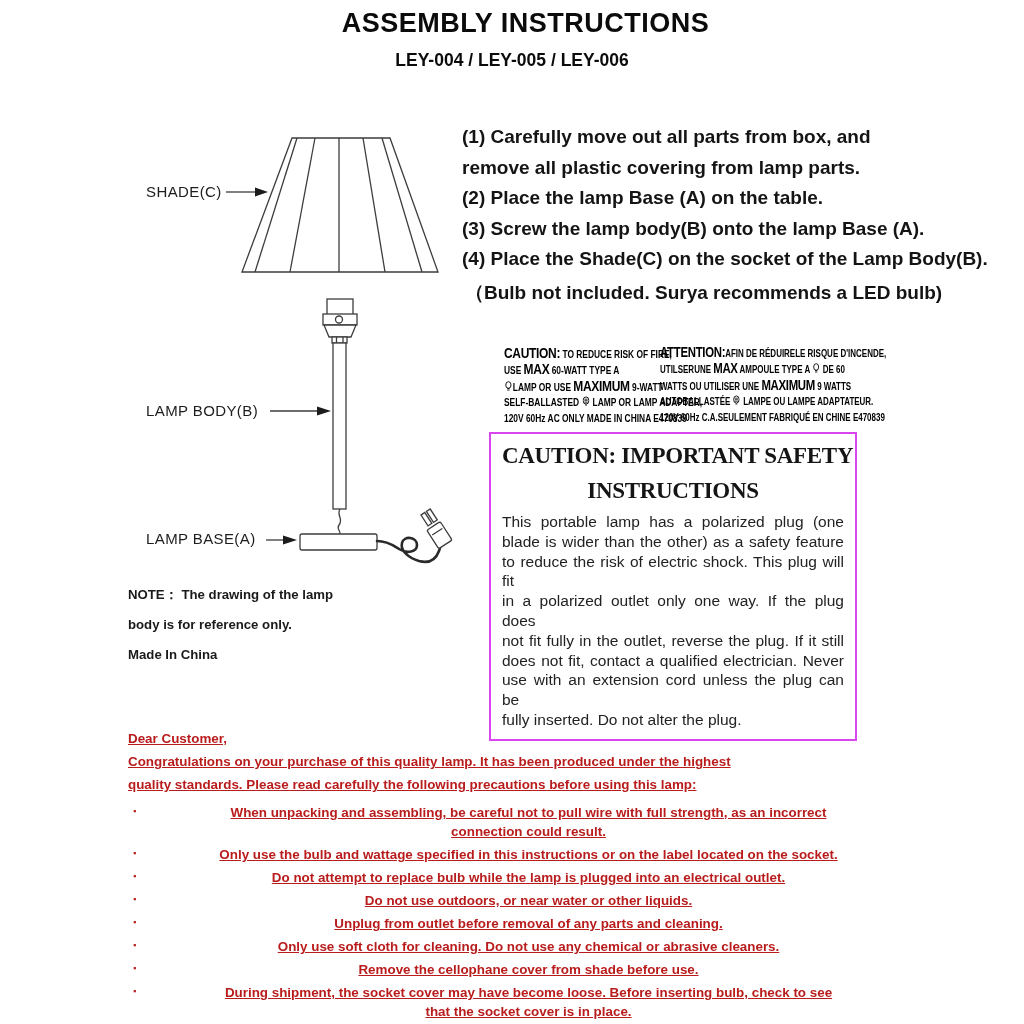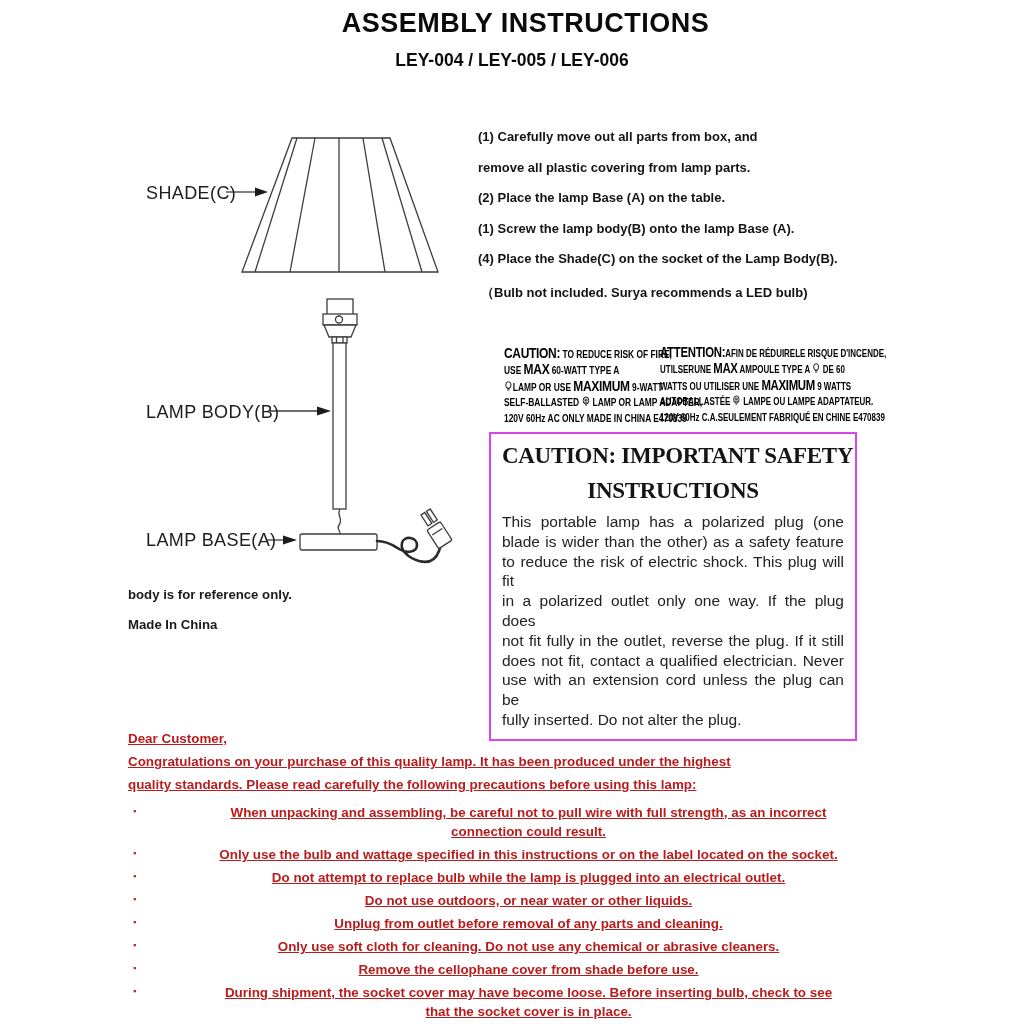--- a/index.html
+++ b/index.html
@@ -5,26 +5,26 @@
   html,body{margin:0;padding:0;background:#fff;}
   body{width:1024px;height:1024px;font-family:"Liberation Sans",sans-serif;color:#111;}
   .page{position:relative;width:1024px;height:1024px;background:#ffffff;overflow:hidden;}
 
   .title{position:absolute;top:8px;left:0;right:0;text-align:center;
          font-size:27px;font-weight:bold;letter-spacing:0.5px;color:#0b0b0b;padding-left:27px;}
   .subtitle{position:absolute;top:50px;left:0;right:0;text-align:center;
          font-size:17.5px;font-weight:bold;color:#0b0b0b;}
 
   .lamp-svg{position:absolute;left:120px;top:115px;}
-  .part-label{position:absolute;font-size:18px;color:#1d1d1d;letter-spacing:0.4px;white-space:nowrap;}
+  .part-label{position:absolute;font-size:15px;color:#1d1d1d;letter-spacing:0.4px;white-space:nowrap;}
 
   .note{position:absolute;left:128px;top:580px;font-size:13.2px;font-weight:bold;color:#1a1a1a;}
   .note div{height:30px;line-height:30px;white-space:nowrap;}
 
-  .steps{position:absolute;left:478px;top:122px;font-size:13px;font-weight:bold;color:#141414;}
+  .steps{position:absolute;left:462px;top:122px;font-size:19px;font-weight:bold;color:#141414;}
   .step-line{height:30.6px;line-height:30.6px;white-space:nowrap;}
   .bulb-note{margin-top:3px;padding-left:3px;}
 
   .rl{position:absolute;font-weight:bold;color:#000;}
   .rl-en{left:504px;top:345px;}
   .rl-fr{left:660px;top:344px;}
   .rl-line{height:16.3px;line-height:16.3px;white-space:nowrap;transform-origin:0 50%;font-size:10.5px;}
   .rl-en .rl-line{transform:scaleX(0.80);}
   .rl-fr .rl-line{transform:scaleX(0.76);}
   .rl-big{font-size:15px;letter-spacing:-0.4px;}
@@ -101,29 +101,30 @@
       <line class="ln" x1="266" y1="540" x2="283" y2="540" stroke-width="1.6"></line>
       <polygon class="arr" points="283,535.5 297,540 283,544.5"></polygon>
     </g>
   </svg>
 
   <div class="part-label" style="left:146px;top:183px">SHADE(C)</div>
   <div class="part-label" style="left:146px;top:402px">LAMP BODY(B)</div>
   <div class="part-label" style="left:146px;top:530px">LAMP BASE(A)</div>
 
   <div class="note">
+    <div>NOTE： The drawing of the lamp</div>
     <div>body is for reference only.</div>
     <div>Made In China</div>
   </div>
 
   <div class="steps">
     <div class="step-line">(1) Carefully move out all parts from box, and</div>
     <div class="step-line">remove all plastic covering from lamp parts.</div>
     <div class="step-line">(2) Place the lamp Base (A) on the table.</div>
-    <div class="step-line">(1) Screw the lamp body(B) onto the lamp Base (A).</div>
+    <div class="step-line">(3) Screw the lamp body(B) onto the lamp Base (A).</div>
     <div class="step-line">(4) Place the Shade(C) on the socket of the Lamp Body(B).</div>
     <div class="step-line bulb-note">（Bulb not included. Surya recommends a LED bulb)</div>
   </div>
 
   <div class="rl rl-en">
     <div class="rl-line">
       <span class="rl-big">CAUTION:</span><span> TO REDUCE RISK OF FIRE,</span>
     </div>
     <div class="rl-line">
       <span>USE </span><span class="rl-big">MAX</span><span> 60-WATT TYPE A</span>

